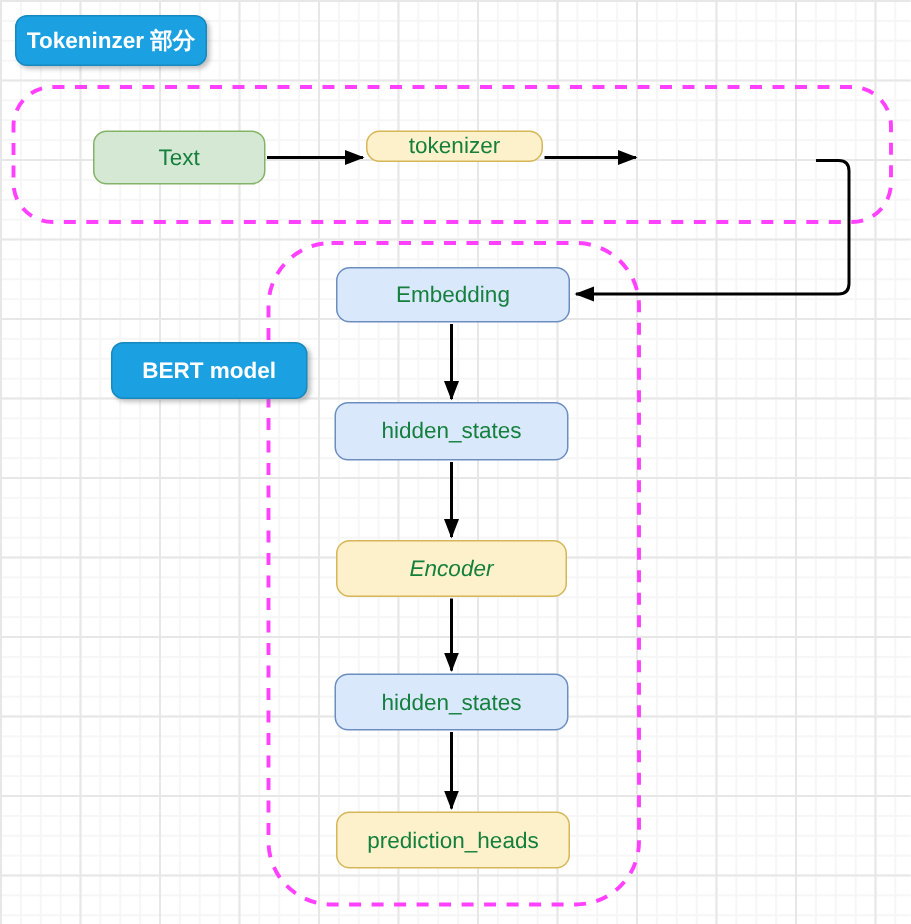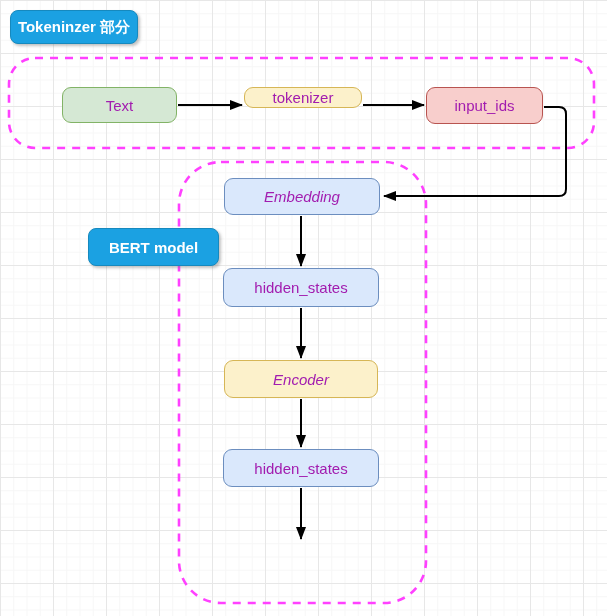--- a/index.html
+++ b/index.html
@@ -30,21 +30,21 @@
 
   .node {
     position: absolute;
     z-index: 2;
     display: flex;
     align-items: center;
     justify-content: center;
     border-radius: 9px;
     border: 1.6px solid #000;
     font-size: 15px;
-    color: #a21caf;
+    color: #15803d;
     white-space: nowrap;
   }
 
   .node-green  { background: #d5e8d4; border-color: #82b366; }
   .node-yellow { background: #fcf1cb; border-color: #d6b656; }
   .node-red    { background: #f8cecc; border-color: #b85450; }
   .node-blue   { background: #dae8fc; border-color: #6c8ebf; }
 
   .tag {
     position: absolute;
@@ -57,26 +57,26 @@
     border-radius: 8px;
     color: #ffffff;
     font-size: 15px;
     font-weight: bold;
     box-shadow: 2px 2px 3px rgba(120,120,120,0.45);
     white-space: nowrap;
   }
 
   
   .pos-tag-tokenizer { left: 10px; top: 10px; width: 128px; height: 34px; }
-  .pos-tag-bert      { left: 88px; top: 228px; width: 131px; height: 38px; }
+  .pos-tag-bert      { left: 74px; top: 228px; width: 131px; height: 38px; }
 
   .pos-text          { left: 62px;  top: 87px;  width: 115px; height: 36px; }
   .pos-tokenizer     { left: 244px; top: 87px;  width: 118px; height: 21px; }
   .pos-input-ids     { left: 426px; top: 87px;  width: 117px; height: 37px; }
-  .pos-embedding     { left: 224px; top: 178px; width: 156px; height: 37px; font-style: italic; }
+  .pos-embedding     { left: 224px; top: 178px; width: 156px; height: 37px; }
   .pos-hidden1       { left: 223px; top: 268px; width: 156px; height: 39px; }
   .pos-encoder       { left: 224px; top: 360px; width: 154px; height: 38px; font-style: italic; }
   .pos-hidden2       { left: 223px; top: 449px; width: 156px; height: 38px; }
   .pos-prediction    { left: 224px; top: 541px; width: 156px; height: 38px; }
 </style>
 </head>
 <body>
 
 <div class="canvas">
 
@@ -115,34 +115,34 @@
   </div>
 
   <div class="node node-green pos-text">
     <span>Text</span>
   </div>
 
   <div class="node node-yellow pos-tokenizer">
     <span>tokenizer</span>
   </div>
 
-  <div class="node node-red pos-input-ids">
-    <span>input_ids</span>
-  </div>
 
   <div class="node node-blue pos-embedding">
     <span>Embedding</span>
   </div>
 
   <div class="node node-blue pos-hidden1">
     <span>hidden_states</span>
   </div>
 
   <div class="node node-yellow pos-encoder">
     <span>Encoder</span>
   </div>
 
   <div class="node node-blue pos-hidden2">
     <span>hidden_states</span>
   </div>
 
+  <div class="node node-yellow pos-prediction">
+    <span>prediction_heads</span>
+  </div>
 
 </div>
 
 </body></html>

